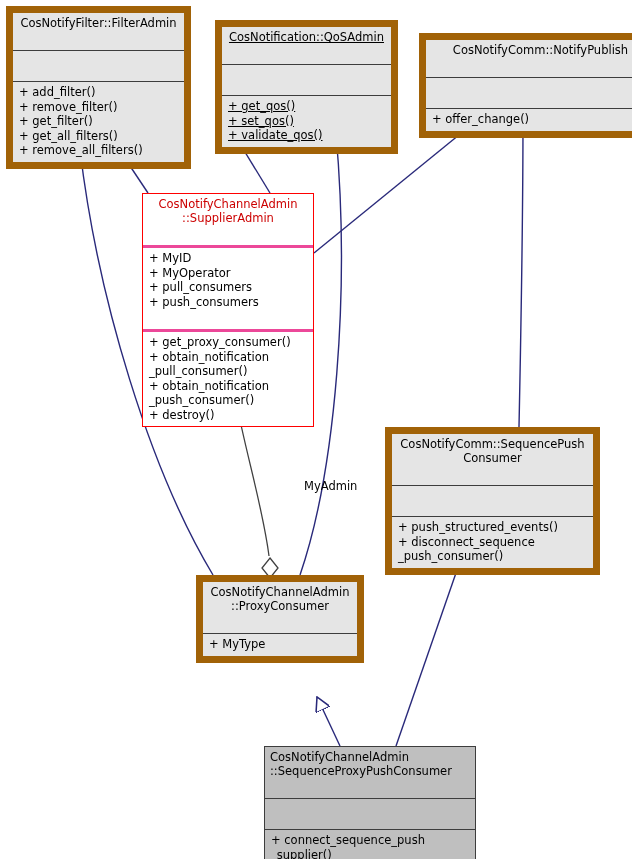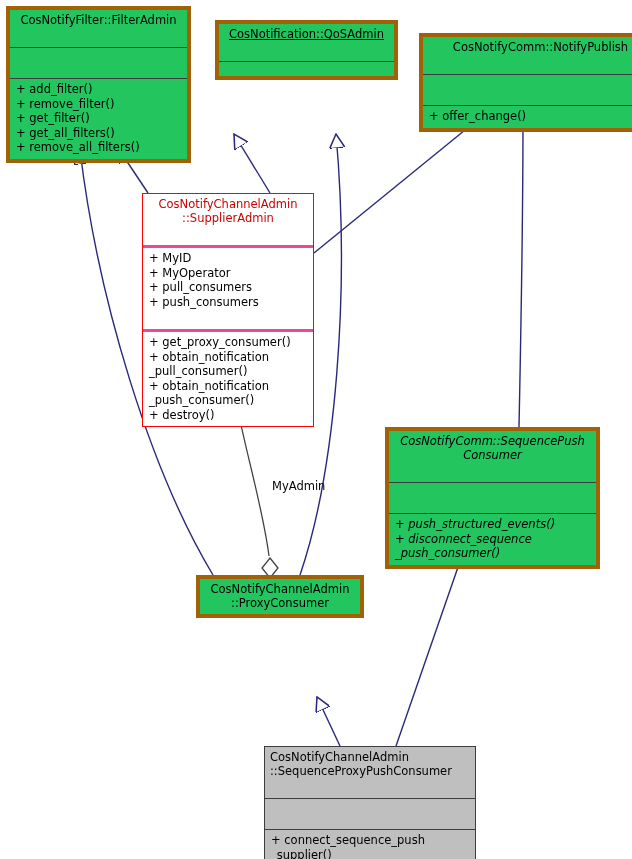--- a/index.html
+++ b/index.html
@@ -2,39 +2,39 @@
 <html><head>
 <meta charset="utf-8">
 <style>
   html,body{margin:0;padding:0;background:#ffffff;}
   body{width:632px;height:859px;position:relative;overflow:hidden;
        font-family:"DejaVu Sans","Liberation Sans",sans-serif;}
   #diagram{position:absolute;left:0;top:0;width:632px;height:859px;}
   .uml-box{position:absolute;box-sizing:border-box;}
   .uml-box .sec{box-sizing:border-box;}
   
-  .b-default{border:4px solid #a16207;background:#22c55e;}
+  .b-default{border:7px solid #a16207;background:#e5e5e5;}
   .b-default .sec{border-top:1px solid #3d3d3d;}
   .b-default .sec:first-child{border-top:none;}
   
   .b-red{border:1px solid #ff0000;background:#ffffff;}
   .b-red .sec{border-top:3px solid #ec4899;}
   .b-red .sec:first-child{border-top:none;}
   
   .b-grey{border:1px solid #3d3d3d;background:#bfbfbf;}
   .b-grey .sec{border-top:1px solid #3d3d3d;}
   .b-grey .sec:first-child{border-top:none;}
 
   .title{font-size:11.5px;line-height:14px;text-align:center;color:#000;
          padding:3px 5px 4px 5px;white-space:pre-line;}
   .b-red .title{color:#cc0000;}
   .attrs,.ops{font-size:11.5px;line-height:14.5px;color:#000;
               padding:3px 5px 4px 6px;white-space:pre-line;text-align:left;margin-top:16px;}
   .empty{height:15px;}
-  .edge-label{position:absolute;font-size:11.5px;color:#000;white-space:nowrap;}
+  .edge-label{position:absolute;font-size:11.5px;color:#000;white-space:nowrap;margin-left:32px;}
 </style>
 </head>
 <body>
 
 <svg id="diagram" viewBox="0 0 632 859" width="632" height="859" xmlns="http://www.w3.org/2000/svg">
   <defs>
     <marker id="inh" viewBox="0 0 12 12" refX="11" refY="6" markerWidth="11" markerHeight="11" orient="auto-start-reverse">
       <path d="M0,0 L11,6 L0,12 z" fill="#ffffff" stroke="#29297a" stroke-width="1.2"></path>
     </marker>
   </defs>
@@ -73,20 +73,23 @@
   <div class="sec ops"><span>+ add_filter()
 + remove_filter()
 + get_filter()
 + get_all_filters()
 + remove_all_filters()</span></div>
 </div>
 
 <div class="uml-box b-default" style="left:215px;top:20px;width:183px;text-decoration:underline;">
   <div class="sec title">CosNotification::QoSAdmin</div>
   <div class="sec attrs empty"></div>
+  <div class="sec ops"><span>+ get_qos()
++ set_qos()
++ validate_qos()</span></div>
 </div>
 
 <div class="uml-box b-default" style="left:419px;top:33px;width:243px;">
   <div class="sec title">CosNotifyComm::NotifyPublish</div>
   <div class="sec attrs empty"></div>
   <div class="sec ops"><span>+ offer_change()</span></div>
 </div>
 
 <div class="uml-box b-red" style="left:142px;top:193px;width:172px;">
   <div class="sec title">CosNotifyChannelAdmin
@@ -96,32 +99,33 @@
 + pull_consumers
 + push_consumers</span></div>
   <div class="sec ops"><span>+ get_proxy_consumer()
 + obtain_notification
 _pull_consumer()
 + obtain_notification
 _push_consumer()
 + destroy()</span></div>
 </div>
 
-<div class="uml-box b-default" style="left:385px;top:427px;width:215px;font-style:italic;">
+<div class="uml-box b-default" style="left:385px;top:427px;width:215px;">
   <div class="sec title">CosNotifyComm::SequencePush
 Consumer</div>
   <div class="sec attrs empty"></div>
   <div class="sec ops"><span>+ push_structured_events()
 + disconnect_sequence
 _push_consumer()</span></div>
 </div>
 
 <div class="uml-box b-default" style="left:196px;top:575px;width:168px;">
   <div class="sec title">CosNotifyChannelAdmin
 ::ProxyConsumer</div>
+  <div class="sec attrs"><span>+ MyType</span></div>
 </div>
 
 <div class="uml-box b-grey" style="left:264px;top:746px;width:212px;">
   <div class="sec title" style="text-align:left;">CosNotifyChannelAdmin
 ::SequenceProxyPushConsumer</div>
   <div class="sec attrs empty"></div>
   <div class="sec ops"><span>+ connect_sequence_push
 _supplier()</span></div>
 </div>
 

